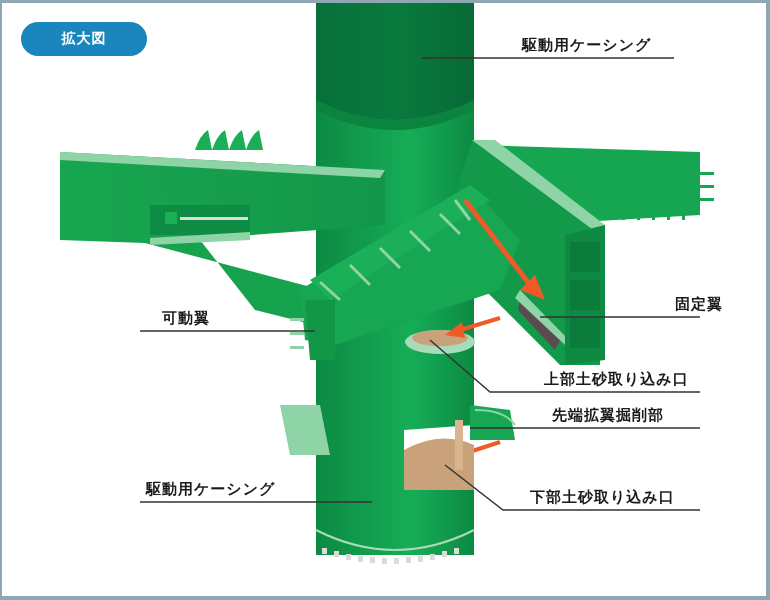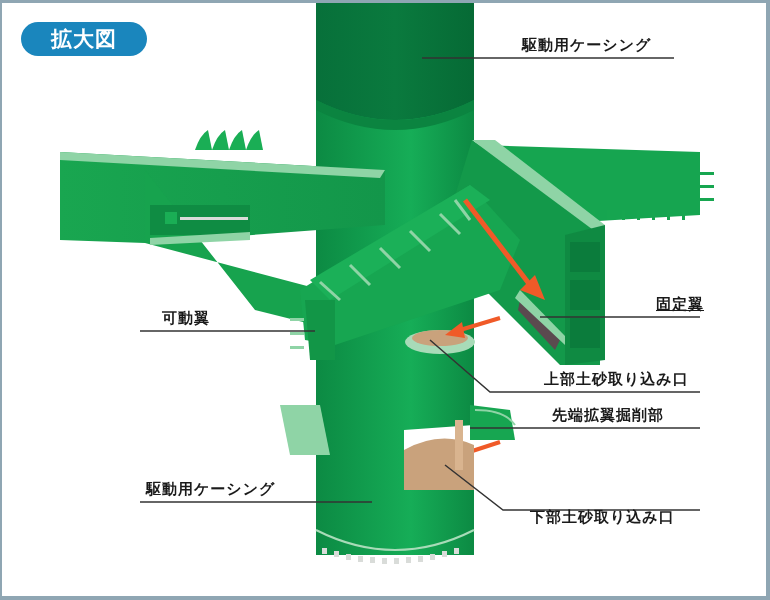--- a/index.html
+++ b/index.html
@@ -14,21 +14,21 @@
     border-top: 3px solid #8fa6b3;
     border-right: 4px solid #8fa6b3;
     border-bottom: 4px solid #8fa6b3;
     border-left: 2px solid #8fa6b3;
     pointer-events: none;
     z-index: 5;
   }
   .badge {
     position: absolute; left: 21px; top: 22px; width: 126px; height: 34px;
     background: #1a86bd; border-radius: 17px;
-    color: #ffffff; font-weight: bold; font-size: 21px;
+    color: #ffffff; font-weight: bold; font-size: 14px;
     display: flex; align-items: center; justify-content: center;
     letter-spacing: 1px; z-index: 4;
   }
   svg.art { position: absolute; left: 0; top: 0; z-index: 1; }
   .label {
     position: absolute; z-index: 3;
     font-weight: bold; font-size: 15px; color: #1a1a1a;
     white-space: nowrap; letter-spacing: 1px;
   }
 </style>
@@ -172,18 +172,18 @@
     <line x1="540" y1="317" x2="700" y2="317"></line>
     <line x1="140" y1="331" x2="315" y2="331"></line>
     <polyline points="430,340 490,392 700,392"></polyline>
     <line x1="470" y1="428" x2="700" y2="428"></line>
     <line x1="140" y1="502" x2="372" y2="502"></line>
     <polyline points="445,465 503,510 700,510"></polyline>
   </g>
 </svg>
 
 <div class="label" style="left:522px; top:36px;">駆動用ケーシング</div>
-<div class="label" style="left:656px; top:295px;text-decoration:underline;">固定翼</div>
+<div class="label" style="left:675px; top:295px;">固定翼</div>
 <div class="label" style="left:162px; top:309px;">可動翼</div>
 <div class="label" style="left:544px; top:370px;">上部土砂取り込み口</div>
 <div class="label" style="left:552px; top:406px;">先端拡翼掘削部</div>
 <div class="label" style="left:146px; top:480px;">駆動用ケーシング</div>
-<div class="label" style="left:530px; top:488px;margin-top:20px;">下部土砂取り込み口</div>
+<div class="label" style="left:530px; top:488px;">下部土砂取り込み口</div>
 
 </body></html>

